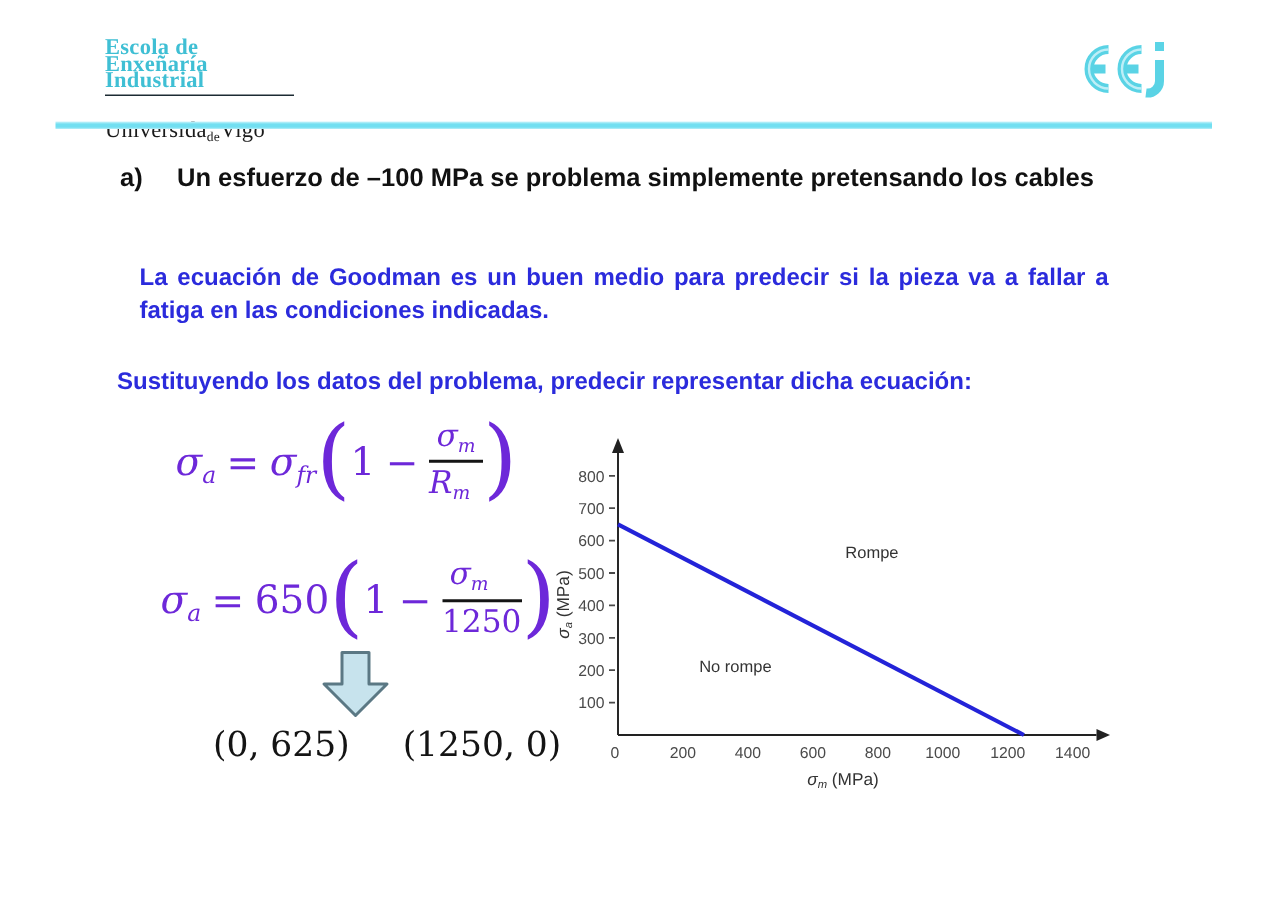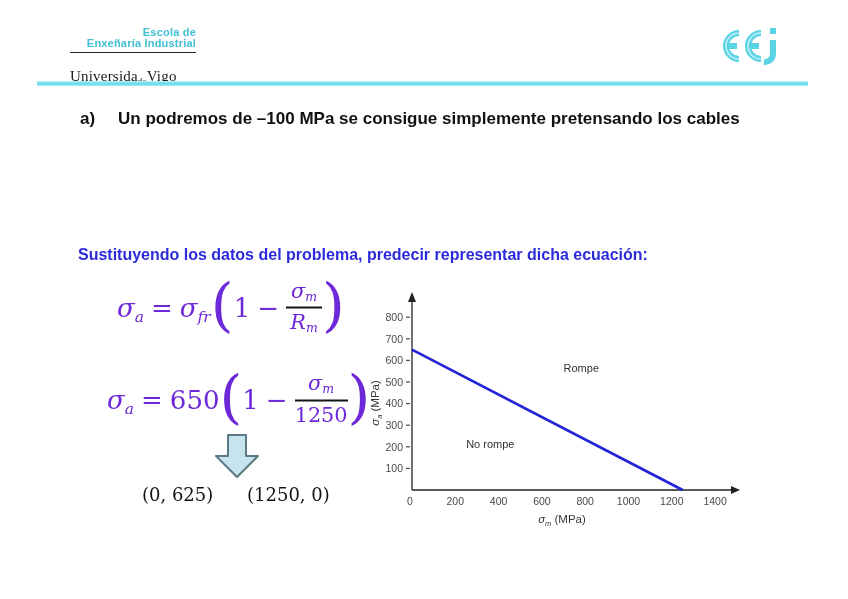--- a/index.html
+++ b/index.html
@@ -1,23 +1,23 @@
 <!DOCTYPE html>
 <html><head>
 <meta charset="utf-8">
 <style>
   html,body{margin:0;padding:0;background:#fff;}
   .slide{position:relative;width:848px;height:599px;background:#ffffff;overflow:hidden;
          font-family:"Liberation Sans",sans-serif;}
 
   
   .uvigo-logo{position:absolute;left:70px;top:27px;}
-  .school{color:#3fbfd4;font-family:Liberation Sans, sans-serif;font-weight:bold;
-          font-size:11px;line-height:11px;letter-spacing:.2px;
-          border-bottom:1.6px solid #1c2b33;padding-bottom:3px;width:126px;text-align:right;}
+  .school{color:#3fbfd4;font-family:Liberation Serif, serif;font-weight:bold;
+          font-size:15px;line-height:11px;letter-spacing:.2px;
+          border-bottom:1.6px solid #1c2b33;padding-bottom:3px;width:126px;}
   .uni{font-family:"Liberation Serif",serif;color:#1a1a1a;font-size:15px;
        letter-spacing:.2px;margin-top:15px;}
   .uni .de{font-size:9px;vertical-align:-3px;}
 
   .eei{position:absolute;left:720px;top:24px;}
 
   .header-rule{position:absolute;left:37px;top:81px;width:771px;height:5px;
                background:linear-gradient(#cdf4fb 0%,#72dff1 35%,#72dff1 75%,#b9eff9 100%);}
 
   
@@ -31,31 +31,31 @@
   .p-subst{left:78px;top:244px;width:680px;}
 
   
   .eq{position:absolute;font-family:"DejaVu Serif",serif;font-size:26px;color:#6d28d9;
       white-space:nowrap;}
   .eq-1{left:117px;top:276px;}
   .eq-2{left:107px;top:368px;}
   .it{font-style:italic;}
   .sb{font-size:60%;font-style:italic;vertical-align:-0.32em;letter-spacing:0;}
   .op{padding:0 7px;}
-  .frac{display:inline-block;vertical-align:middle;text-align:center;font-size:80%;
+  .frac{display:inline-block;vertical-align:middle;font-size:80%;
         transform:translateY(-0.12em);line-height:1.15;}
   .frac .num{display:block;border-bottom:2px solid #141414;padding:0 5px 2px;}
   .frac .den{display:block;padding-top:2px;}
   .paren{display:inline-block;vertical-align:middle;font-size:225%;font-weight:300;
          transform:translateY(-0.08em);font-style:normal;}
 
   
   .down-arrow{position:absolute;left:213px;top:433px;}
   .points{position:absolute;left:142px;top:484px;font-family:"DejaVu Serif",serif;
-          font-size:18px;color:#141414;}
+          font-size:23px;color:#141414;}
   .points span{margin-right:28px;}
 
   
   .chart-wrap{position:absolute;left:365px;top:285px;width:400px;height:250px;}
   .chart-wrap text{font-family:"Liberation Sans",sans-serif;}
   text.tick{font-size:10.5px;fill:#4a4a4a;}
   text.ann{font-size:11px;fill:#333;}
   text.axlab{font-size:11.5px;fill:#333;}
 </style>
 </head>
@@ -83,23 +83,24 @@
     <g fill="none" stroke="#c9f2f9" stroke-width="1.6" opacity="0.9">
       <path d="M19,9 A12,12 0 1 0 19,35"></path>
       <path d="M41,9 A12,12 0 1 0 41,35"></path>
     </g>
   </svg>
 
   <div class="header-rule"></div>
 
   <div class="title-row">
     <span class="marker">a)</span>
-    <span>Un podremos de –100 MPa se consigue simplemente pretensando los cables</span>
+    <span>Un esfuerzo de –100 MPa se problema simplemente pretensando los cables</span>
   </div>
 
+  <div class="para p-goodman">La ecuación de Goodman es un buen medio para predecir si la pieza va a fallar a fatiga en las condiciones indicadas.</div>
   <div class="para p-subst">Sustituyendo los datos del problema, predecir representar dicha ecuación:</div>
 
   <div class="eq eq-1">
     <span class="it">σ</span><span class="sb">a</span><span class="op">=</span><span class="it">σ</span><span class="sb">fr</span><span class="paren">(</span><span>1</span><span class="op">−</span><span class="frac"><span class="num"><span class="it">σ</span><span class="sb">m</span></span><span class="den"><span class="it">R</span><span class="sb">m</span></span></span><span class="paren">)</span>
   </div>
 
   <div class="eq eq-2">
     <span class="it">σ</span><span class="sb">a</span><span class="op">=</span><span>650</span><span class="paren">(</span><span>1</span><span class="op">−</span><span class="frac"><span class="num"><span class="it">σ</span><span class="sb">m</span></span><span class="den">1250</span></span><span class="paren">)</span>
   </div>
 

